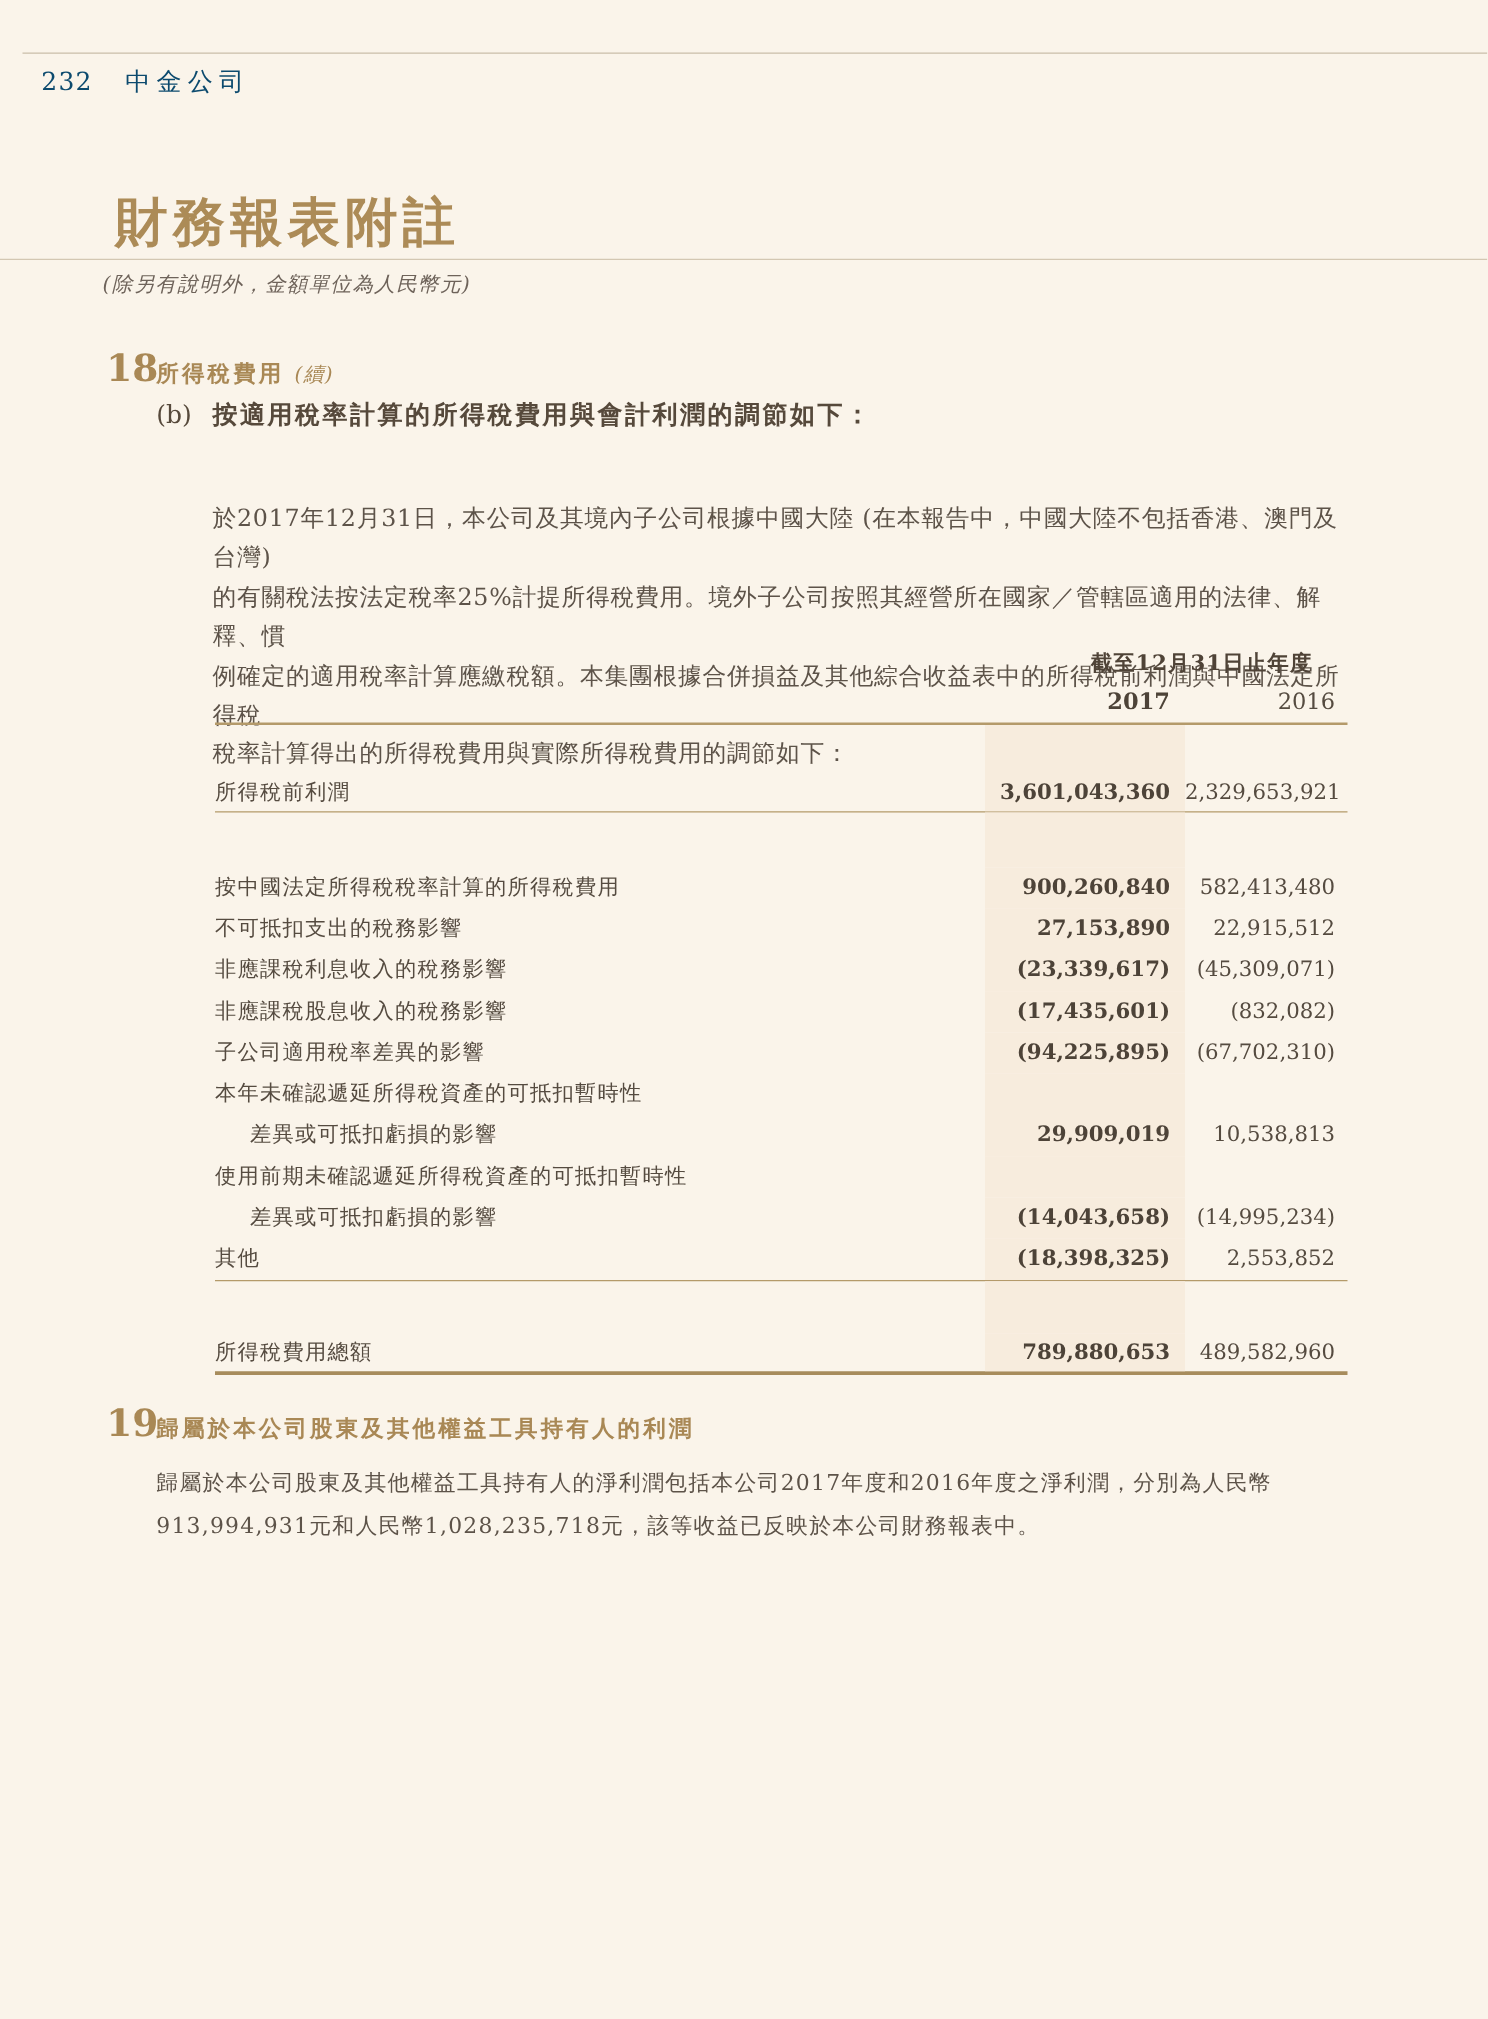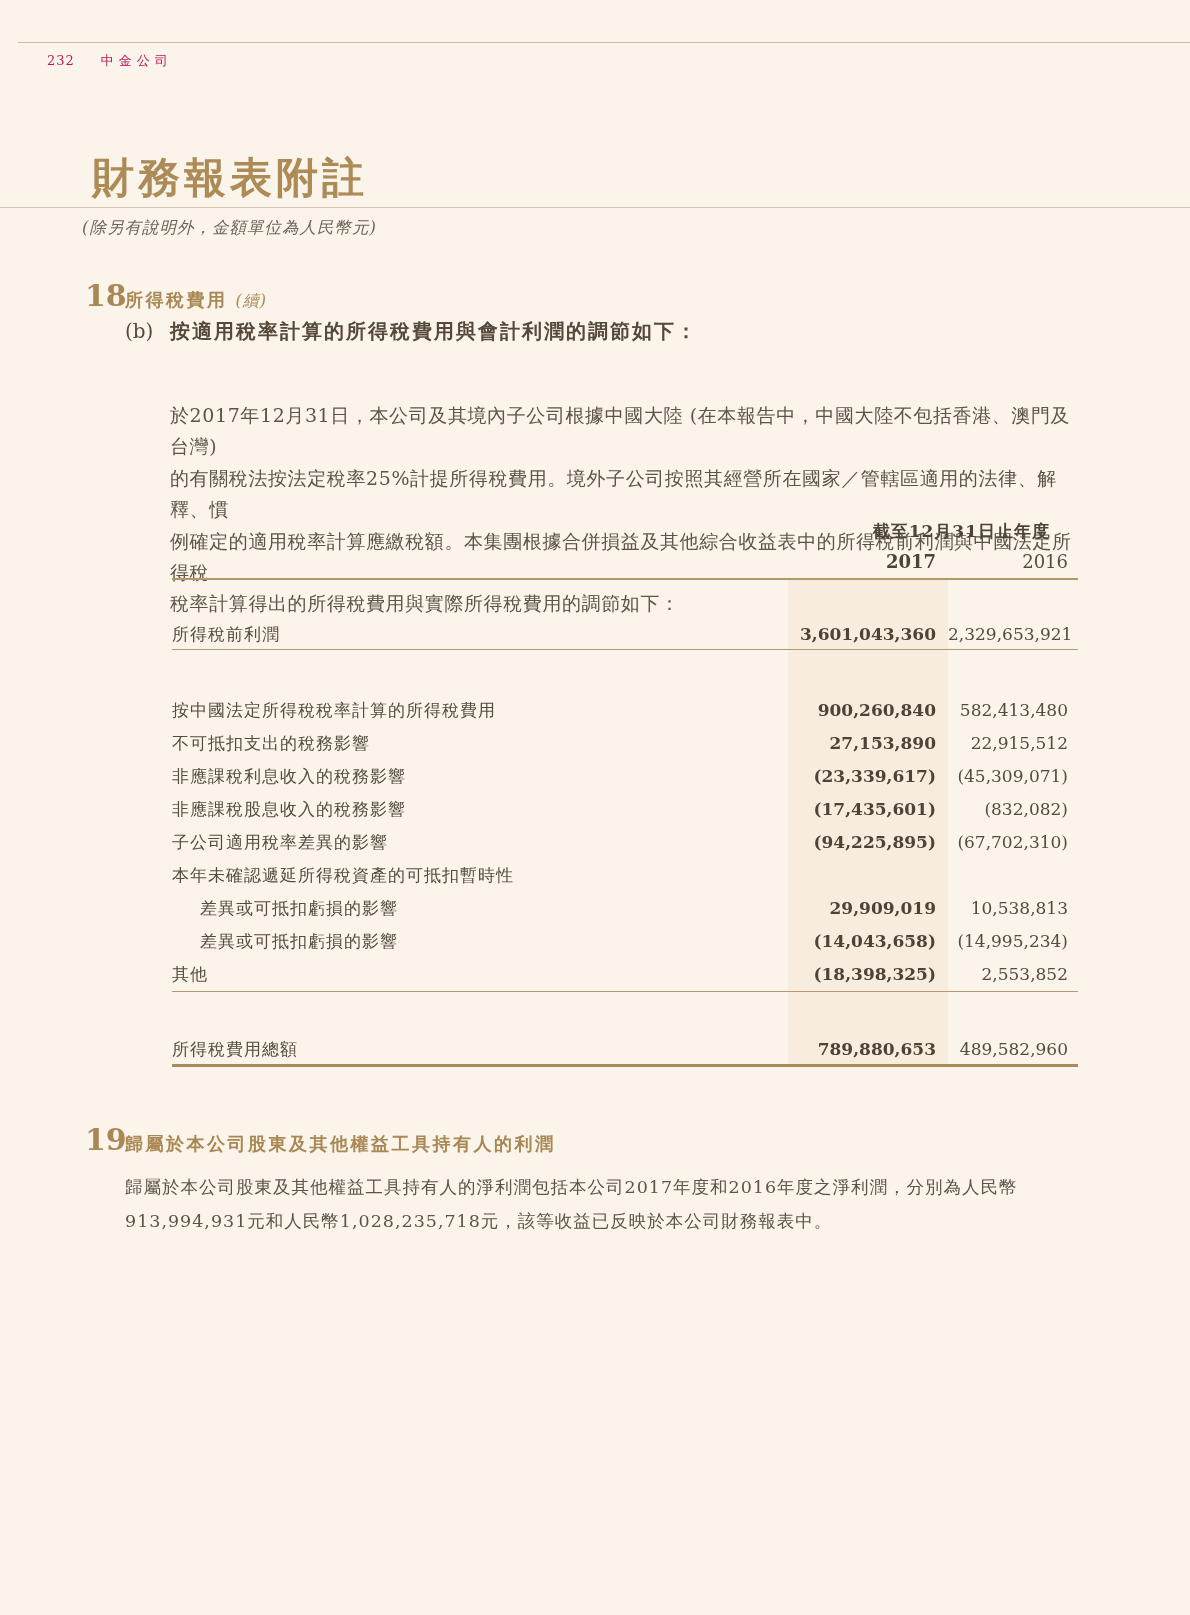--- a/index.html
+++ b/index.html
@@ -2,21 +2,21 @@
 <html><head>
 <meta charset="utf-8">
 <style>
   html,body{margin:0;padding:0;background:#faf4ea;}
   .page{
     position:relative;width:1190px;height:1615px;background:#faf4ea;
     font-family:"DejaVu Serif","Liberation Serif",serif;color:#5d5349;overflow:hidden;
   }
   
   .top-rule{position:absolute;left:18px;right:0;top:42px;height:1px;background:#c9bda9;}
-  .page-header{position:absolute;left:47px;top:52px;font-size:13px;color:#be185d;}
+  .page-header{position:absolute;left:33px;top:52px;font-size:20px;color:#0c4a6e;}
   .page-header .pageno{letter-spacing:1px;}
   .page-header .company{margin-left:26px;letter-spacing:5px;}
   
   .doc-title{position:absolute;left:80px;top:138px;margin:12px;font-size:42px;font-weight:700;
     color:#ac8b57;letter-spacing:4px;}
   .title-rule{position:absolute;left:0;right:0;top:207px;height:1px;background:#d3c7b2;}
   .unit-note{position:absolute;left:82px;top:217px;font-style:italic;font-size:16.5px;
     color:#6e635a;letter-spacing:1px;}
   
   .sec{position:absolute;color:#a98855;white-space:nowrap;}
@@ -129,20 +129,25 @@
           <div class="tlabel">本年未確認遞延所得稅資產的可抵扣暫時性</div>
           <div class="tv17"></div>
           <div class="tv16"></div>
         </div>
         <div class="trow">
           <div class="tlabel indent">差異或可抵扣虧損的影響</div>
           <div class="tv17">29,909,019</div>
           <div class="tv16">10,538,813</div>
         </div>
         <div class="trow">
+          <div class="tlabel">使用前期未確認遞延所得稅資產的可抵扣暫時性</div>
+          <div class="tv17"></div>
+          <div class="tv16"></div>
+        </div>
+        <div class="trow">
           <div class="tlabel indent">差異或可抵扣虧損的影響</div>
           <div class="tv17">(14,043,658)</div>
           <div class="tv16">(14,995,234)</div>
         </div>
         <div class="trow rule-thin">
           <div class="tlabel">其他</div>
           <div class="tv17">(18,398,325)</div>
           <div class="tv16">2,553,852</div>
         </div>
         <div class="trow" style="height: 42px;">

